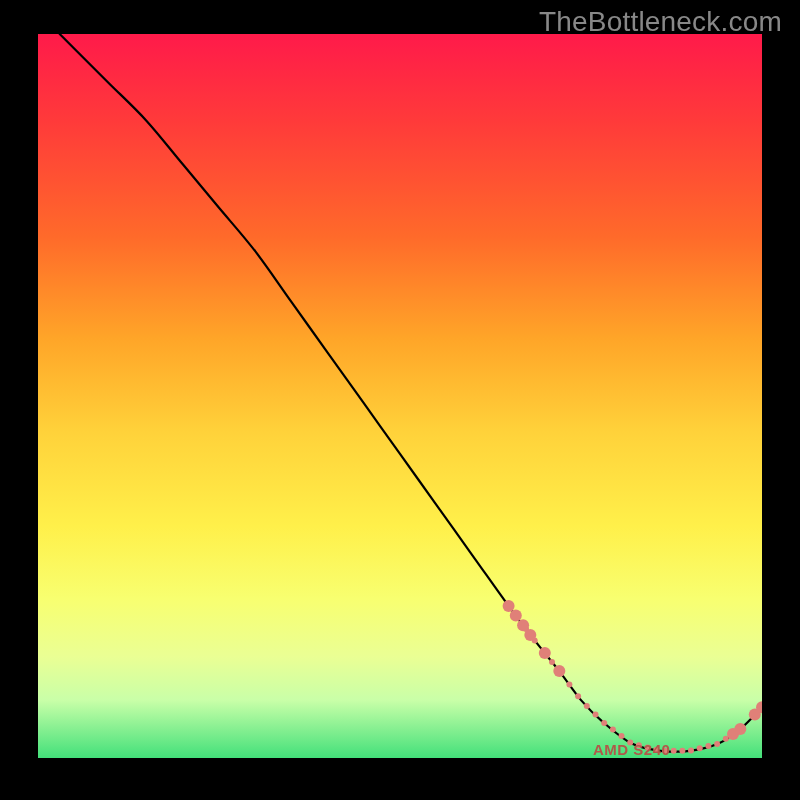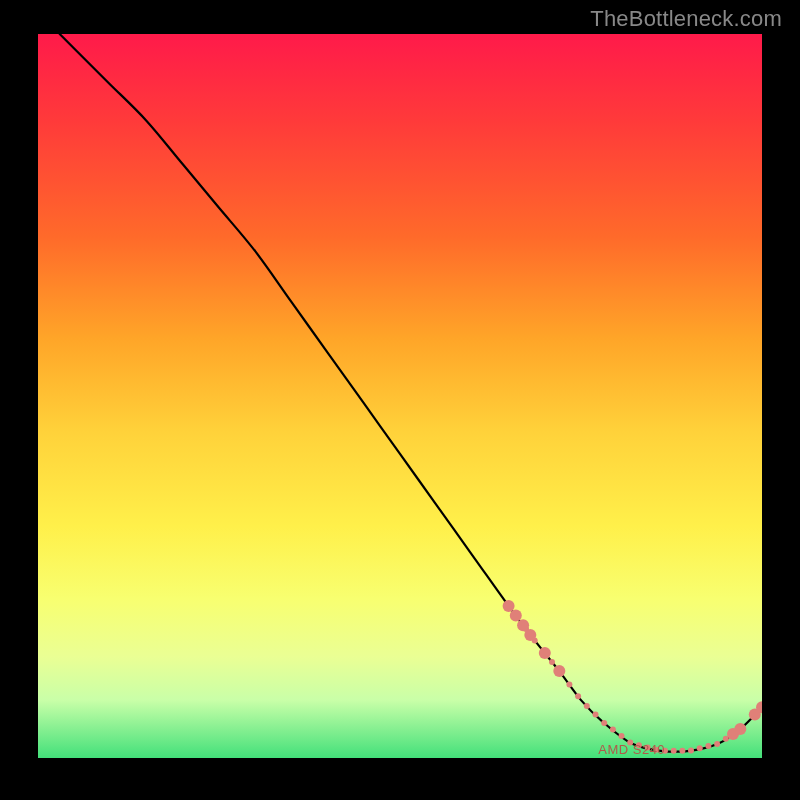--- a/index.html
+++ b/index.html
@@ -15,21 +15,21 @@
     position: relative;
     width: 800px;
     height: 800px;
     background: #000;
   }
   .attribution {
     position: absolute;
     top: 6px;
     right: 18px;
     color: #888;
-    font-size: 22px;
+    font-size: 28px;
     font-weight: 500;
     letter-spacing: 0.2px;
   }
   .plot {
     position: absolute;
     left: 38px;
     top: 34px;
     width: 724px;
     height: 724px;
     background: linear-gradient(
@@ -50,22 +50,22 @@
   .curve {
     position: absolute;
     left: 0;
     top: 0;
     width: 724px;
     height: 724px;
     display: block;
   }
   .px-text {
     position: absolute;
-    font-size: 13px;
-    font-weight: 400;
+    font-size: 15px;
+    font-weight: 700;
     color: #b05a4a;
     letter-spacing: 0.5px;
     transform: translate(-50%, -50%);
     white-space: nowrap;
   }
 </style>
 </head>
 <body>
 
 <div class="stage">

